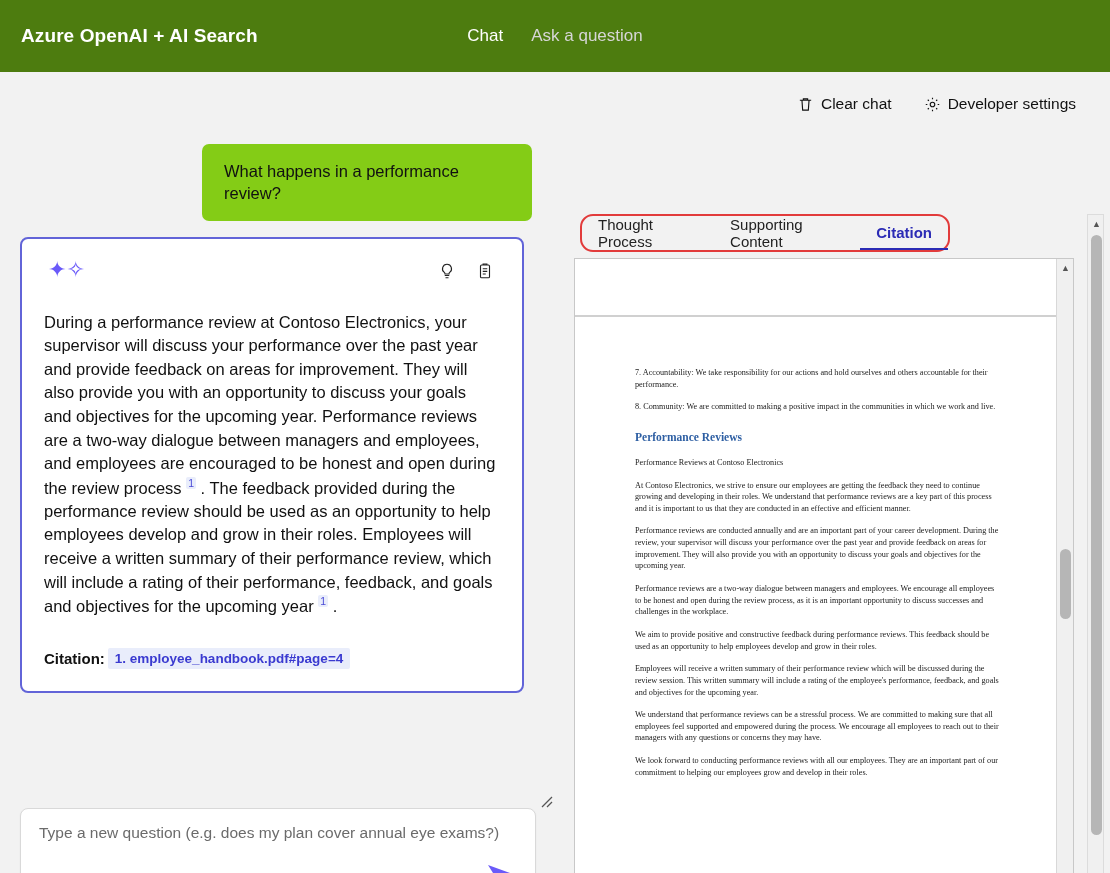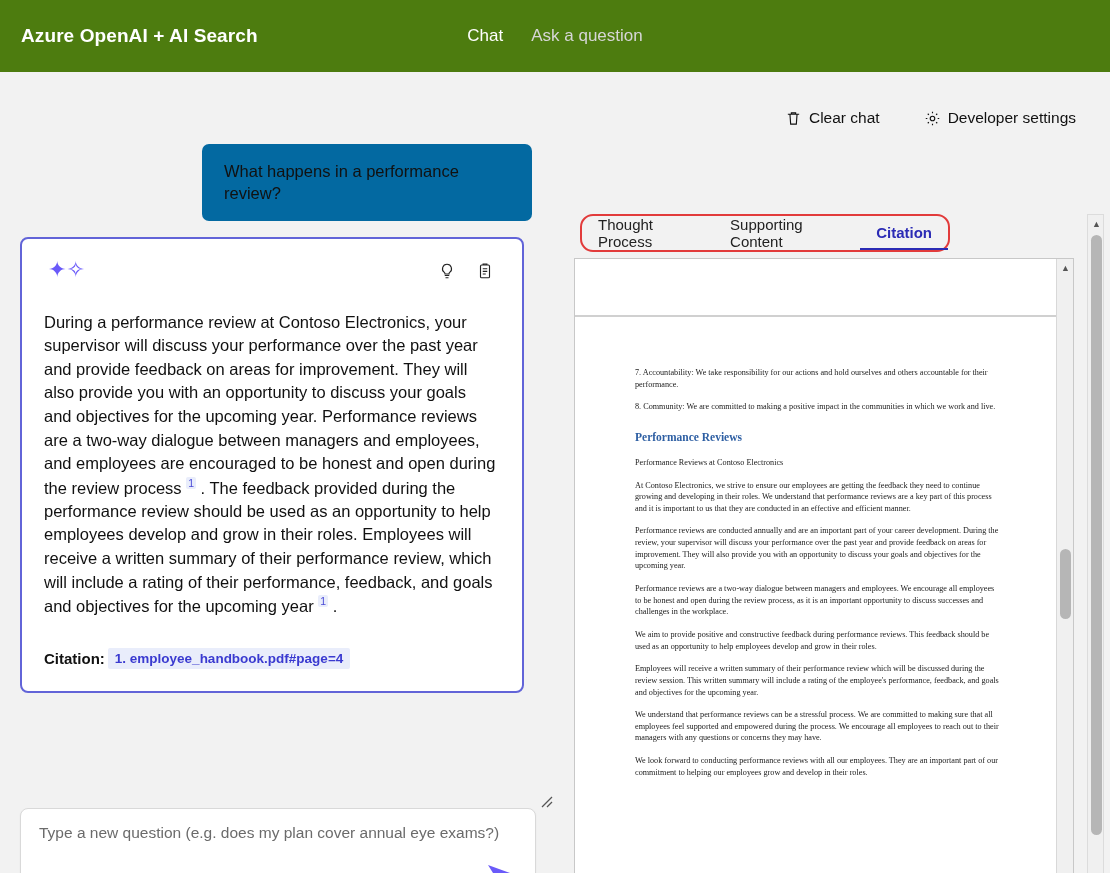--- a/index.html
+++ b/index.html
@@ -40,22 +40,22 @@
     cursor: pointer;
   }
   .nav-link.active {
     color: #ffffff;
   }
 
   
   .toolbar {
     display: flex;
     justify-content: flex-end;
-    align-items: flex-end;
-    gap: 32px;
+    align-items: flex-start;
+    gap: 20px;
     padding: 22px 28px 0 0;
     height: 56px;
   }
   .tool-btn {
     display: flex;
     align-items: center;
     gap: 7px;
     font-size: 15.5px;
     color: #111;
     cursor: pointer;
@@ -82,21 +82,21 @@
   }
 
   
   .user-bubble-row {
     display: flex;
     justify-content: flex-end;
     padding-right: 28px;
     margin-top: 16px;
   }
   .user-bubble {
-    background: #0369a1;
+    background: #84cc16;
     border-radius: 7px;
     padding: 16px 22px;
     font-size: 16.5px;
     color: #111;
     max-width: 330px;
     line-height: 1.35;
   }
 
   .answer-card {
     margin-top: 16px;

